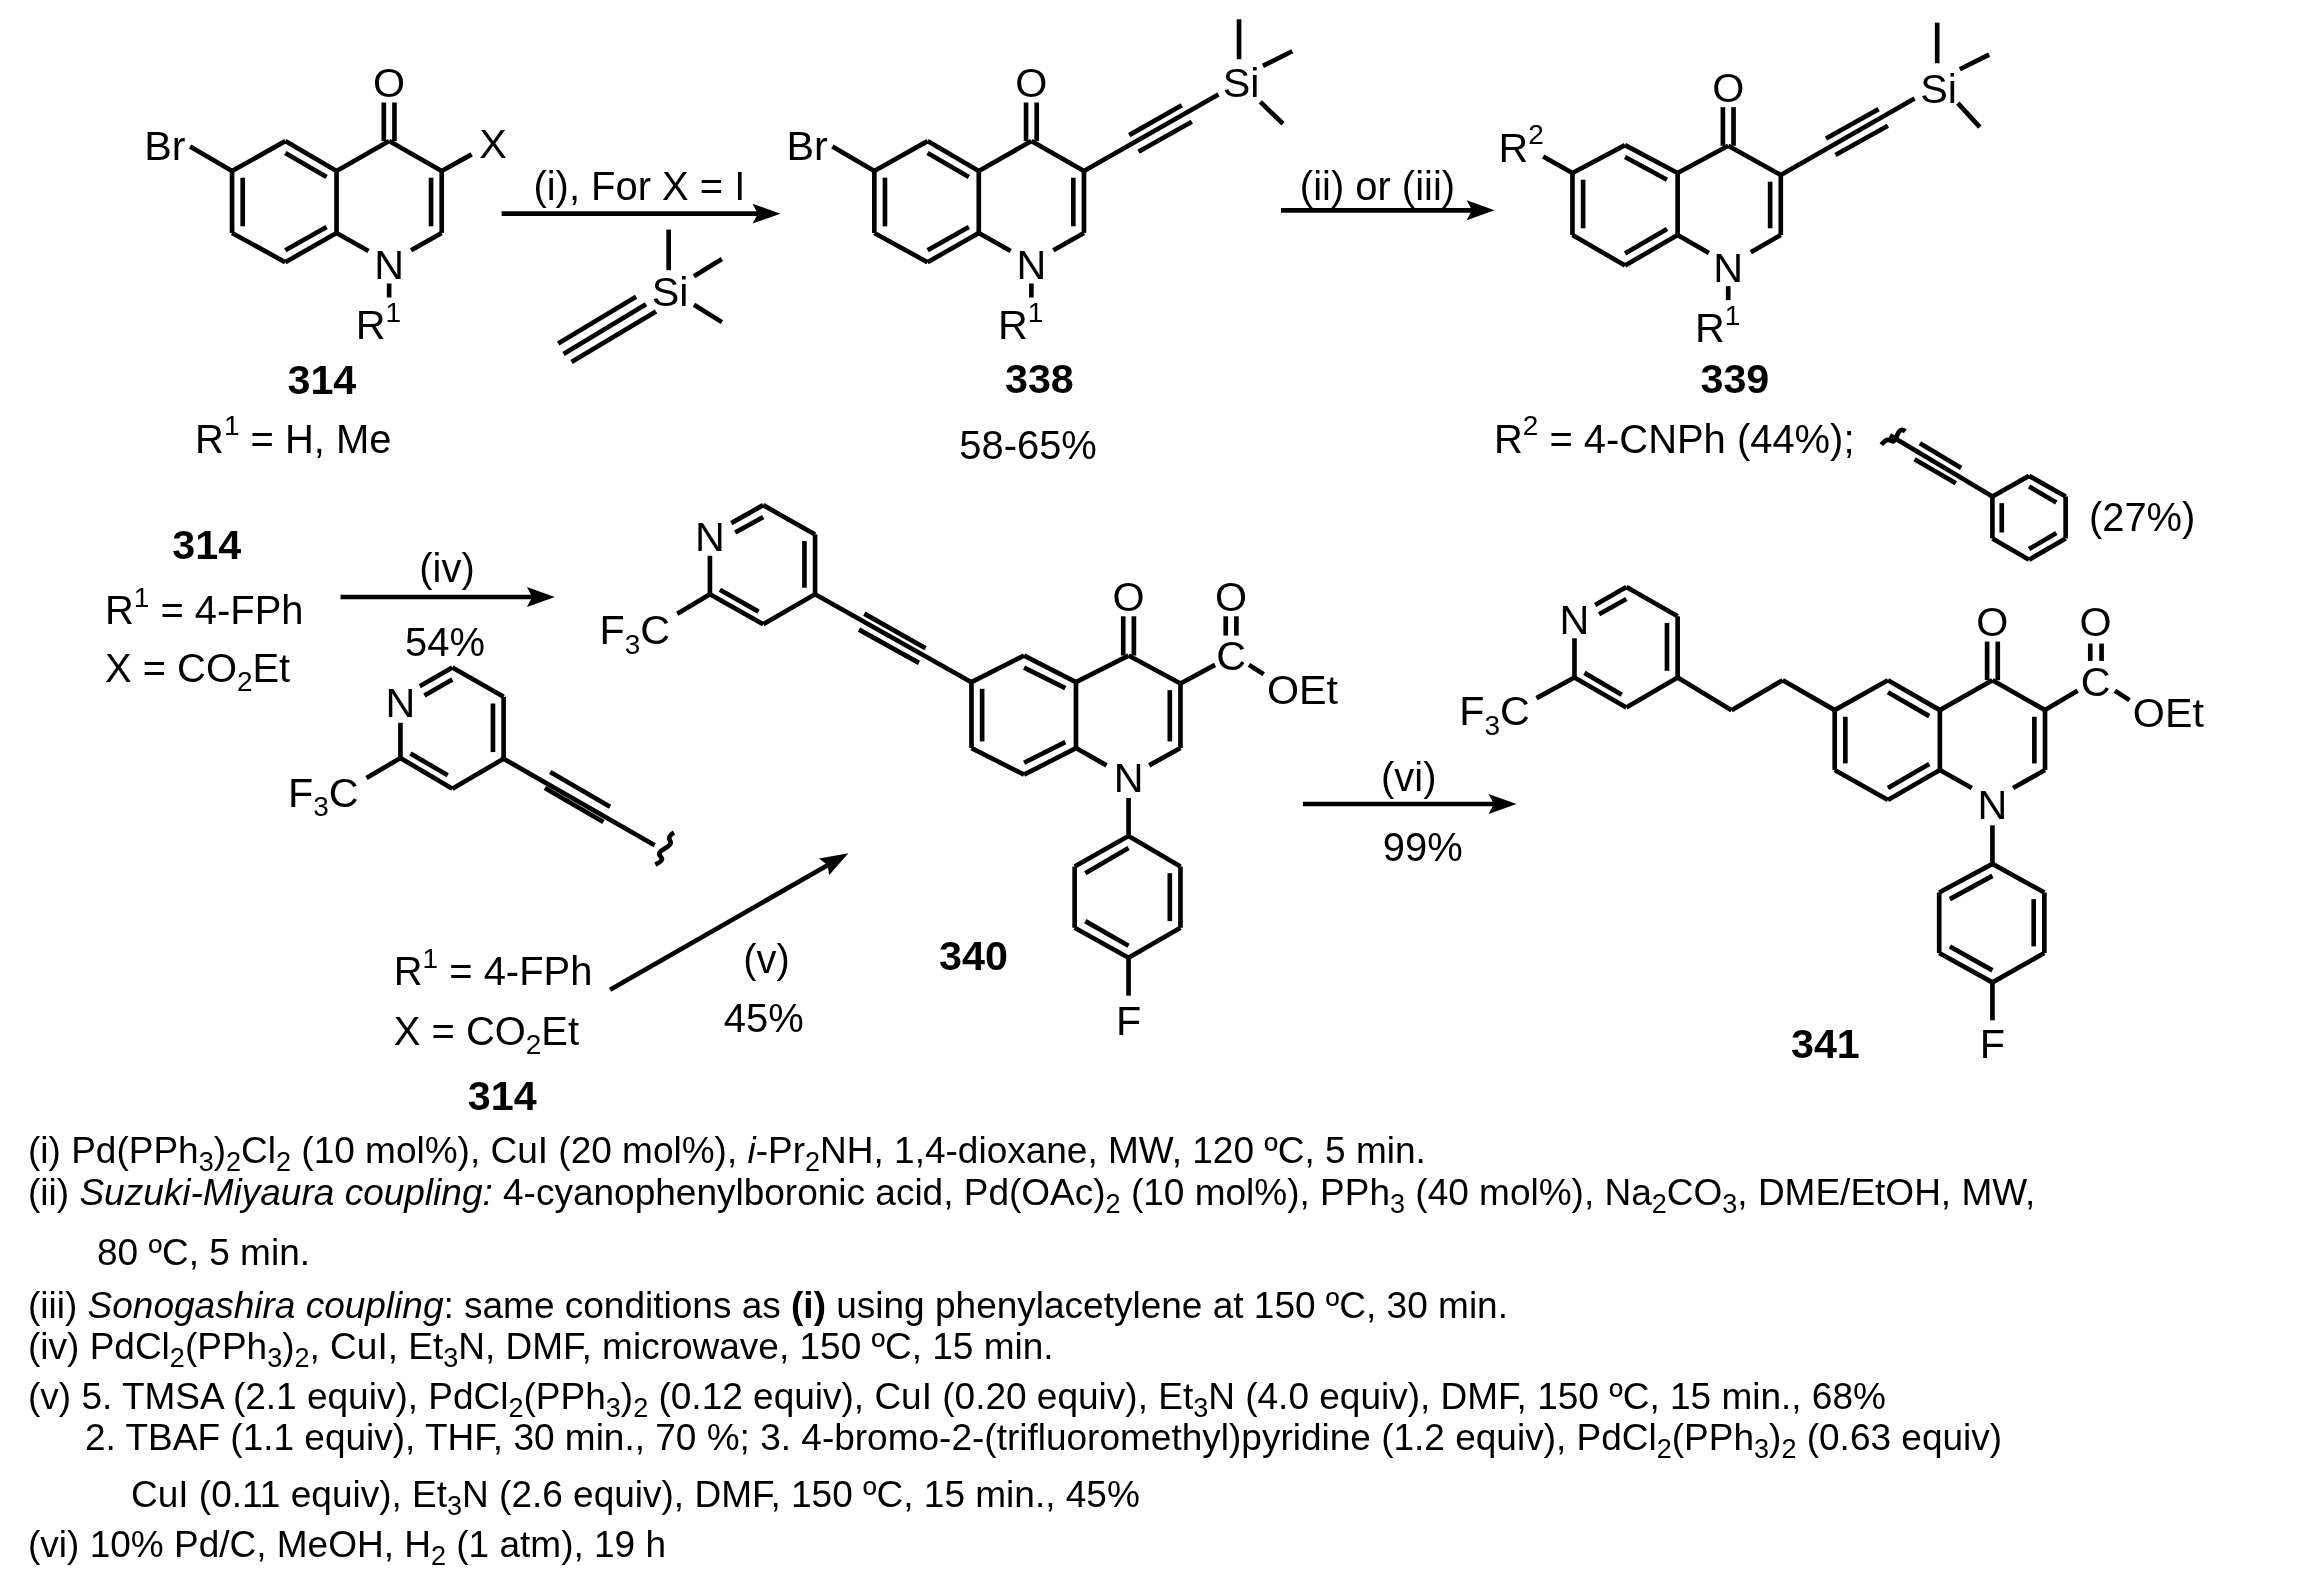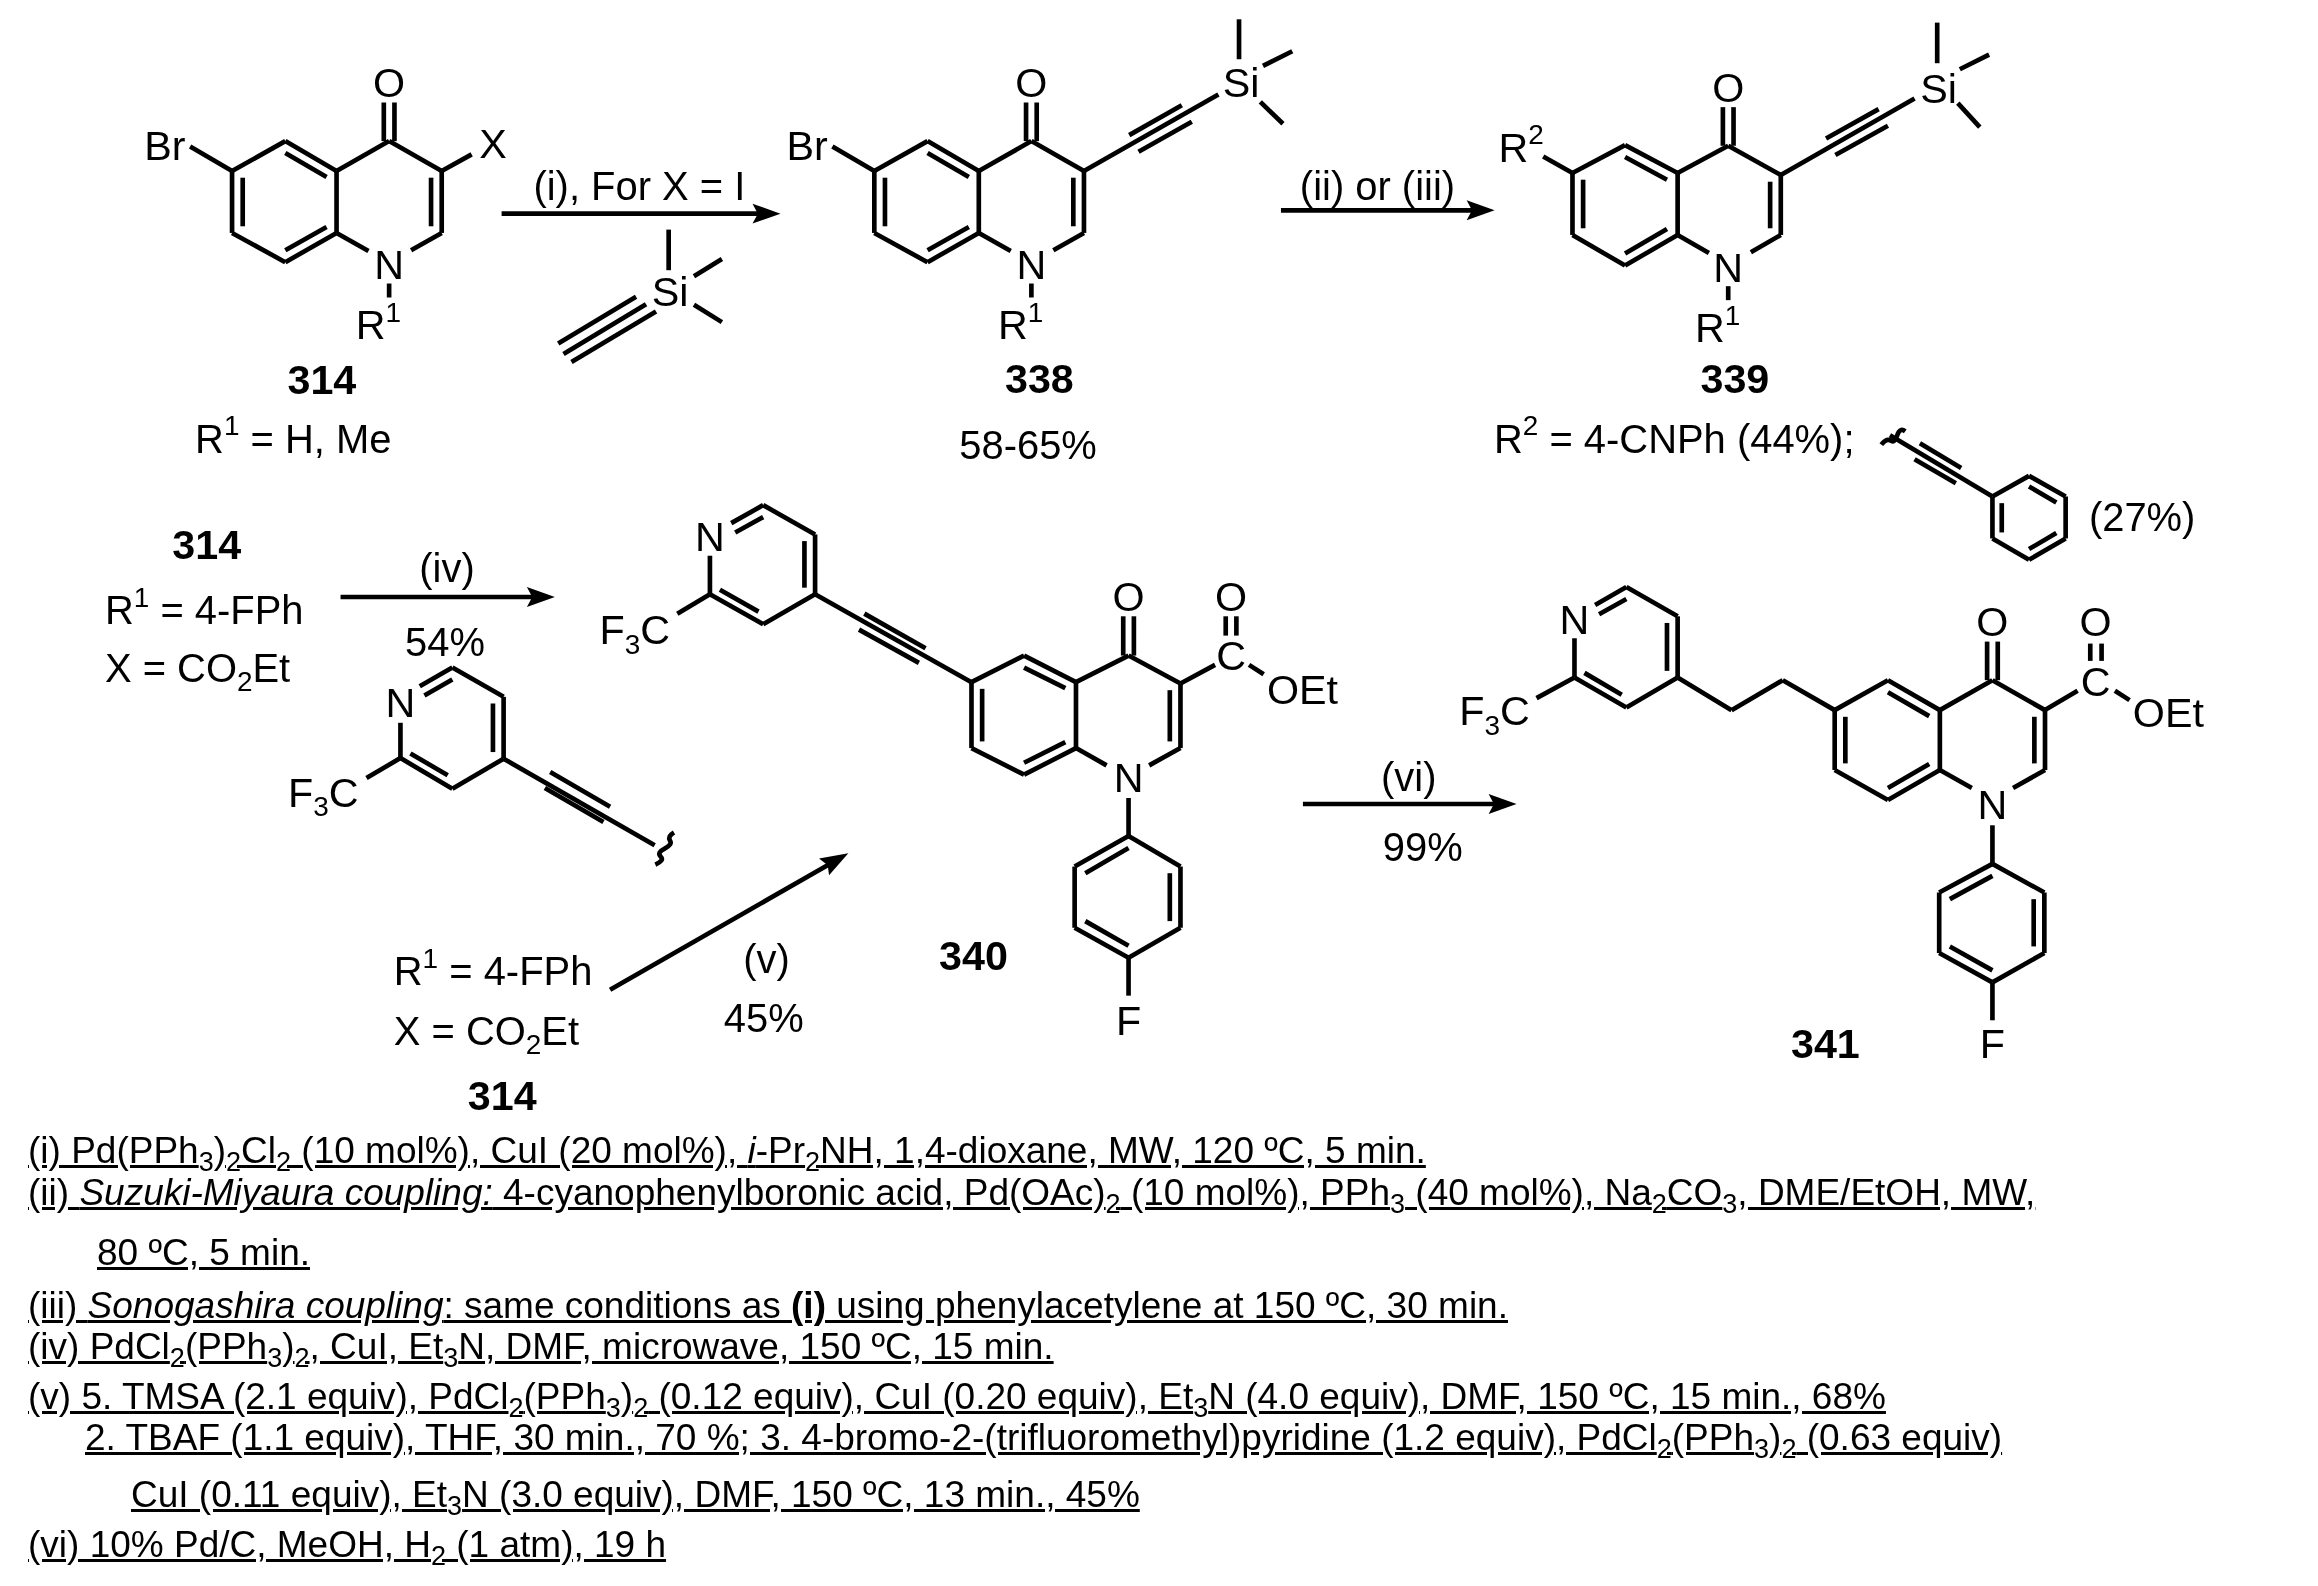--- a/index.html
+++ b/index.html
@@ -6,21 +6,21 @@
   body { width: 2319px; height: 1586px; overflow: hidden; }
   #scheme { position: absolute; left: 0; top: 0; width: 2319px; height: 1586px; }
   svg text { font-family: "Liberation Sans", sans-serif; fill: #000; }
   .atom { font-size: 62px; }
   .lbl { font-size: 60px; }
   .cmpd { font-size: 62px; font-weight: bold; }
   .sub { font-size: 42px; }
   .bond { stroke: #000; stroke-width: 7; fill: none; stroke-linecap: butt; }
   .arrow { stroke: #000; stroke-width: 7; fill: none; }
   #conditions { position: absolute; left: 28px; top: 1132px; width: 2277px; font-family: "Liberation Sans", sans-serif; font-size: 37px; color: #000; line-height: 1; }
-  .cond-line { position: absolute; left: 0; white-space: nowrap; text-decoration: underline; }
+  .cond-line { position: absolute; left: 0; white-space: nowrap; }
   .cond-line sub { font-size: 27px; vertical-align: -8px; line-height: 0; }
   .ind1 { left: 69px; }
   .ind2 { left: 57px; }
   .ind3 { left: 103px; }
   i { font-style: italic; }
   b { font-weight: bold; }
 </style>
 </head>
 <body>
 
@@ -361,16 +361,16 @@
 </svg>
 
 <div id="conditions">
   <div class="cond-line" style="top:0px"><span>(i) Pd(PPh</span><sub>3</sub><span>)</span><sub>2</sub><span>Cl</span><sub>2</sub><span> (10 mol%), CuI (20 mol%), </span><i>i</i><span>-Pr</span><sub>2</sub><span>NH, 1,4-dioxane, MW, 120 ºC, 5 min.</span></div>
   <div class="cond-line" style="top:42px"><span>(ii) </span><i>Suzuki-Miyaura coupling:</i><span> 4-cyanophenylboronic acid, Pd(OAc)</span><sub>2</sub><span> (10 mol%), PPh</span><sub>3</sub><span> (40 mol%), Na</span><sub>2</sub><span>CO</span><sub>3</sub><span>, DME/EtOH, MW,</span></div>
   <div class="cond-line ind1" style="top:102px"><span>80 ºC, 5 min.</span></div>
   <div class="cond-line" style="top:155px"><span>(iii) </span><i>Sonogashira coupling</i><span>: same conditions as </span><b>(i)</b><span> using phenylacetylene at 150 ºC, 30 min.</span></div>
   <div class="cond-line" style="top:196px"><span>(iv) PdCl</span><sub>2</sub><span>(PPh</span><sub>3</sub><span>)</span><sub>2</sub><span>, CuI, Et</span><sub>3</sub><span>N, DMF, microwave, 150 ºC, 15 min.</span></div>
   <div class="cond-line" style="top:246px"><span>(v) 5. TMSA (2.1 equiv), PdCl</span><sub>2</sub><span>(PPh</span><sub>3</sub><span>)</span><sub>2</sub><span> (0.12 equiv), CuI (0.20 equiv), Et</span><sub>3</sub><span>N (4.0 equiv), DMF, 150 ºC, 15 min., 68%</span></div>
   <div class="cond-line ind2" style="top:287px"><span>2. TBAF (1.1 equiv), THF, 30 min., 70 %;  3. 4-bromo-2-(trifluoromethyl)pyridine (1.2 equiv), PdCl</span><sub>2</sub><span>(PPh</span><sub>3</sub><span>)</span><sub>2</sub><span> (0.63 equiv)</span></div>
-  <div class="cond-line ind3" style="top:344px"><span>CuI (0.11 equiv), Et</span><sub>3</sub><span>N (3.0 equiv), DMF, 150 ºC, 13 min., 45%</span></div>
+  <div class="cond-line ind3" style="top:344px"><span>CuI (0.11 equiv), Et</span><sub>3</sub><span>N (2.6 equiv), DMF, 150 ºC, 15 min., 45%</span></div>
   <div class="cond-line" style="top:394px"><span>(vi) 10% Pd/C, MeOH, H</span><sub>2</sub><span> (1 atm), 19 h</span></div>
 </div>
 
 
 </body></html>

